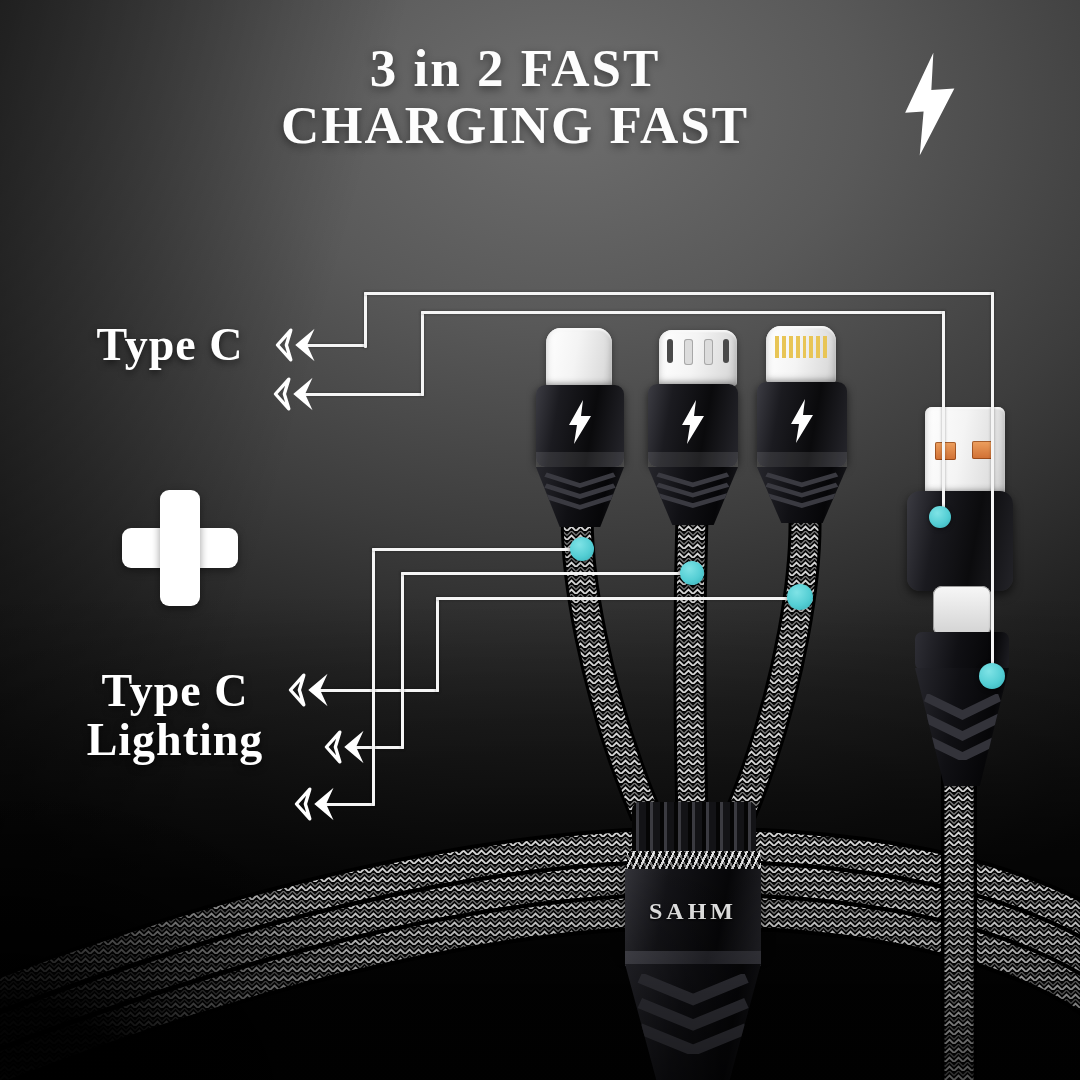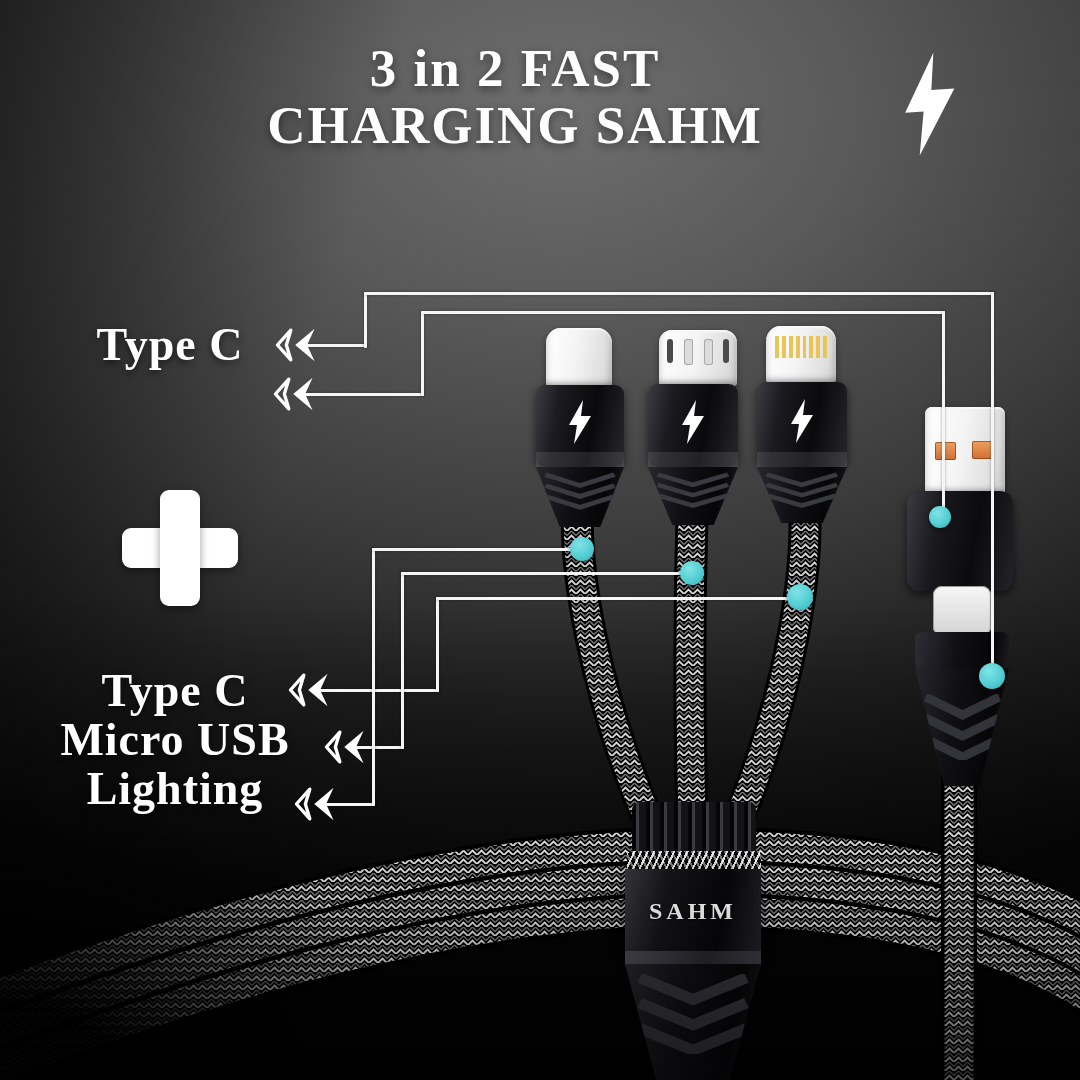--- a/index.html
+++ b/index.html
@@ -218,34 +218,33 @@
     <path d="M24 4 L6 24 L24 44 L18 24 Z" fill="none" stroke="#fff" stroke-width="4.5" stroke-linejoin="round"></path>
     <path d="M56 2 L30 24 L56 46 L46 24 Z" fill="#fff"></path>
     </svg>
   <svg class="arrow" style="left:292px;top:785px;" width="46" height="38" viewBox="0 0 62 48">
     <path d="M24 4 L6 24 L24 44 L18 24 Z" fill="none" stroke="#fff" stroke-width="4.5" stroke-linejoin="round"></path>
     <path d="M56 2 L30 24 L56 46 L46 24 Z" fill="#fff"></path>
     </svg>
 
   <div class="abs title">
     <div>3 in 2 FAST</div>
-    <div>CHARGING SAHM</div>
+    <div>CHARGING FAST</div>
   </div>
 
   <svg class="abs" style="left:900px;top:40px;transform:rotate(-4deg);" width="60" height="128" viewBox="0 0 26 44">
     <polygon points="16,0 2,25 10,25 7,44 24,16 14,16" fill="#fff"></polygon>
     </svg>
 
   <div class="abs lbl" style="left:25px;top:320px;width:290px;">
     <div>Type C</div>
   </div>
 
   <div>
     <div class="plusbar" style="left:122px;top:528px;width:116px;height:40px;"></div>
     <div class="plusbar" style="left:160px;top:490px;width:40px;height:116px;"></div>
   </div>
 
   <div class="abs lbl" style="left:10px;top:666px;width:330px;">
     <div>Type C</div>
-    <div>Micro USB</div>
     <div>Lighting</div>
   </div>
 </div>
 
 </body></html>

